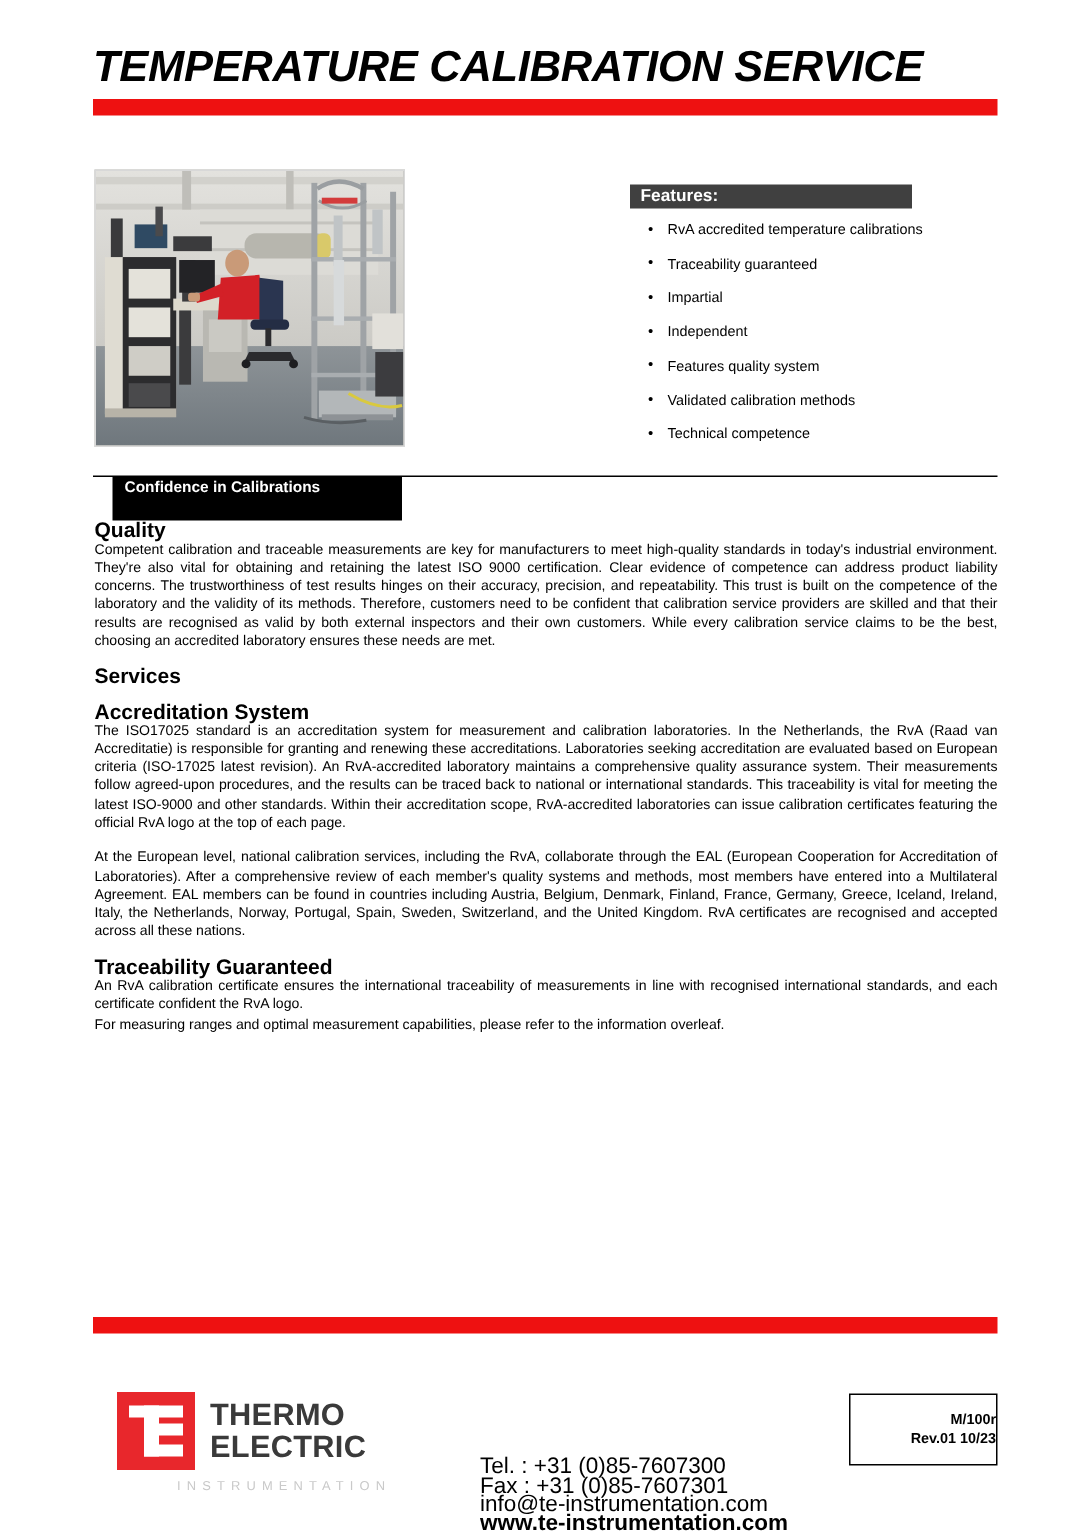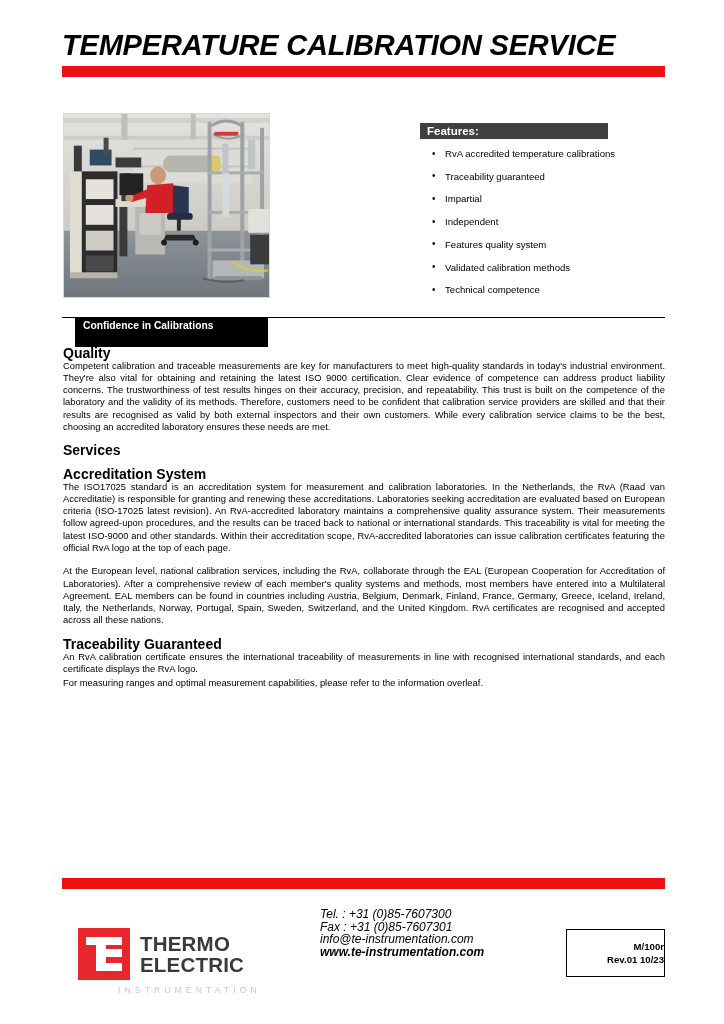--- a/index.html
+++ b/index.html
@@ -206,24 +206,23 @@
   .logo-tag {
     margin-top: 5px;
     font-size: 8.6px;
     letter-spacing: 4.1px;
     color: #c9c9c9;
     margin-left: 40px;
   }
   .contact {
     position: absolute;
     left: 320px;
-    top: 908px;
-    font-size: 12px;
+    top: 972px;
+    font-size: 15px;
     line-height: 12.6px;
-    font-style: italic;
   }
   .contact div:last-child { font-weight: bold; }
   .doccode {
     position: absolute;
     left: 566px;
     top: 929px;
     width: 99px;
     height: 48px;
     border: 1px solid #000000;
     box-sizing: border-box;
@@ -354,21 +353,21 @@
     </div>
     <div class="sec">
       <h3>Accreditation System</h3>
       <p>The ISO17025 standard is an accreditation system for measurement and calibration laboratories. In the Netherlands, the RvA (Raad van Accreditatie) is responsible for granting and renewing these accreditations. Laboratories seeking accreditation are evaluated based on European criteria (ISO-17025 latest revision). An RvA-accredited laboratory maintains a comprehensive quality assurance system. Their measurements follow agreed-upon procedures, and the results can be traced back to national or international standards. This traceability is vital for meeting the latest ISO-9000 and other standards. Within their accreditation scope, RvA-accredited laboratories can issue calibration certificates featuring the official RvA logo at the top of each page.</p>
     </div>
     <div class="sec">
       <p>At the European level, national calibration services, including the RvA, collaborate through the EAL (European Cooperation for Accreditation of Laboratories). After a comprehensive review of each member's quality systems and methods, most members have entered into a Multilateral Agreement. EAL members can be found in countries including Austria, Belgium, Denmark, Finland, France, Germany, Greece, Iceland, Ireland, Italy, the Netherlands, Norway, Portugal, Spain, Sweden, Switzerland, and the United Kingdom. RvA certificates are recognised and accepted across all these nations.</p>
     </div>
     <div class="sec">
       <h3>Traceability Guaranteed</h3>
-      <p>An RvA calibration certificate ensures the international traceability of measurements in line with recognised international standards, and each certificate displays the RvA logo.</p>
+      <p>An RvA calibration certificate ensures the international traceability of measurements in line with recognised international standards, and each certificate confident the RvA logo.</p>
       <p>For measuring ranges and optimal measurement capabilities, please refer to the information overleaf.</p>
     </div>
   </div>
 
   <div class="rule-red-bottom"></div>
 
   <div class="logo">
     <div class="logo-row">
       <div class="logo-mark">
         <div class="bar-t"></div>

